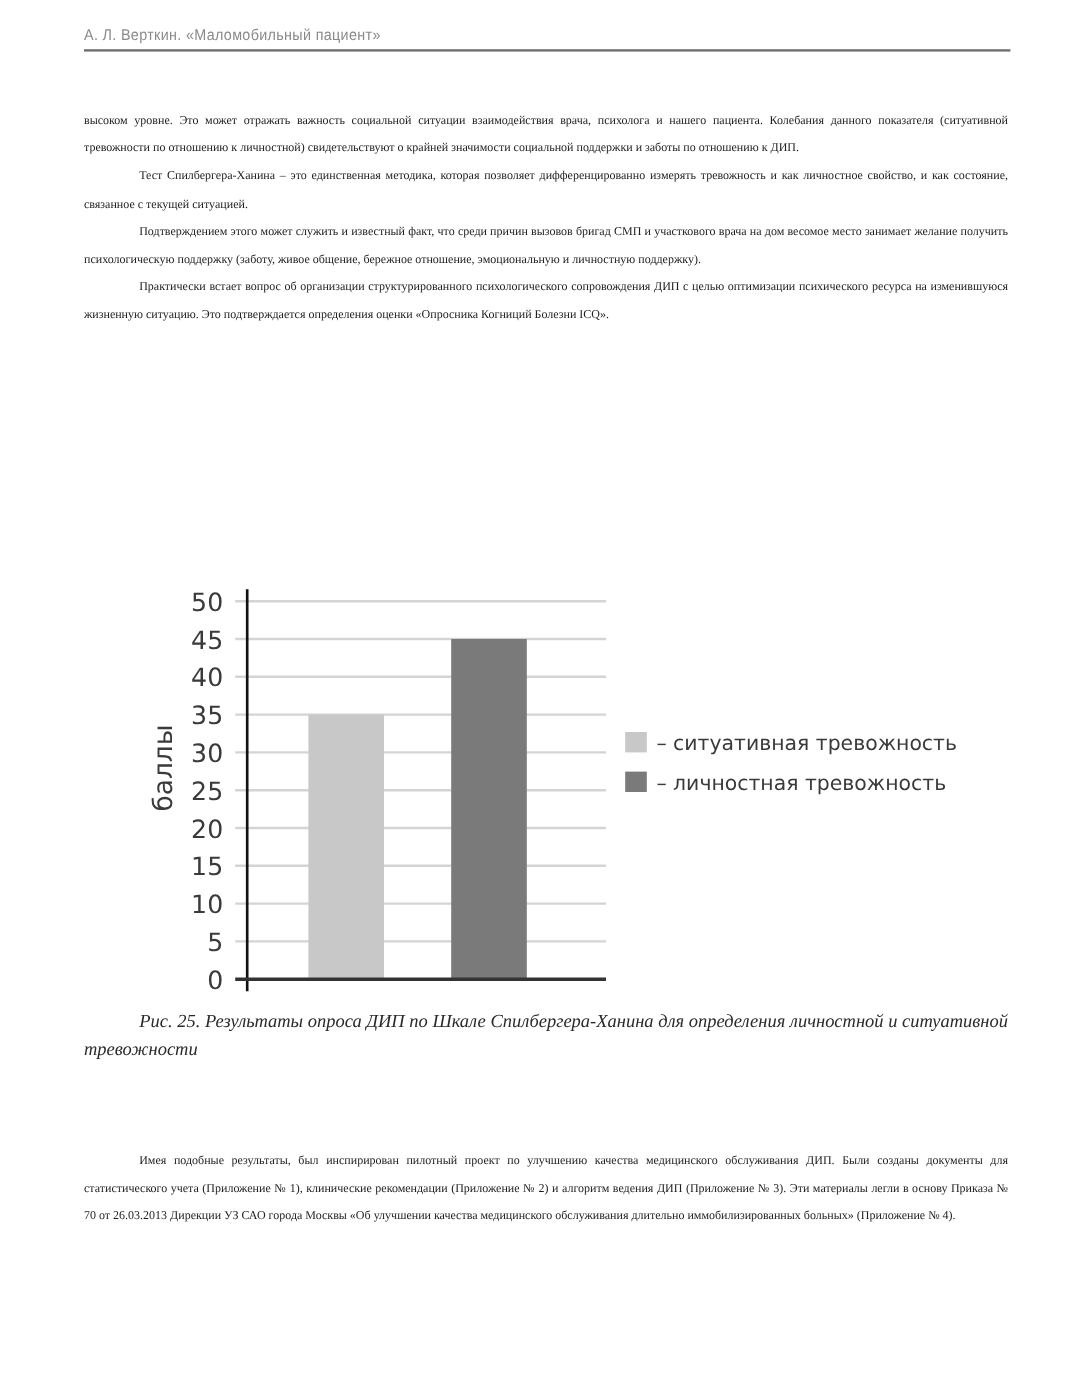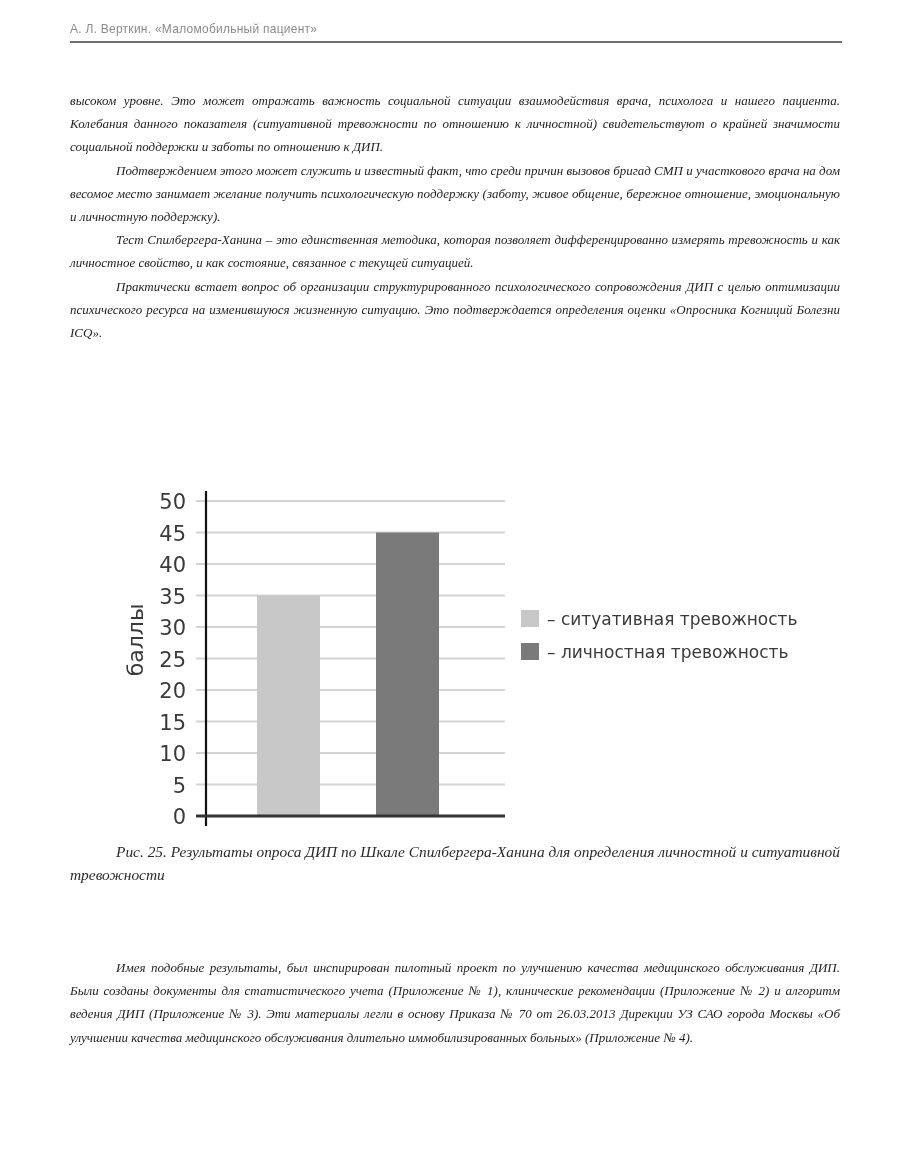--- a/index.html
+++ b/index.html
@@ -32,24 +32,23 @@
     left: 70px;
     top: 41px;
     width: 772px;
     height: 2px;
     background: #6f6f6f;
   }
   .text-block {
     position: absolute;
     left: 70px;
     width: 770px;
-    font-size: 13px;
+    font-size: 10px;
     line-height: 23.2px;
     text-align: justify;
-    font-style: italic;
   }
   .text-block p {
     margin: 0;
     text-indent: 46px;
     hyphens: manual;
   }
   .text-block p.noindent { text-indent: 0; }
   #block-top { top: 89px; }
   #block-bottom { top: 956px; }
 
@@ -90,22 +89,22 @@
   }
 </style>
 </head>
 <body>
 
 <div class="running-head">А. Л. Верткин. «Маломобильный пациент»</div>
 <div class="head-rule"></div>
 
 <div class="text-block" id="block-top">
   <p class="noindent">высоком уровне. Это может отражать важность социальной ситуации взаимодействия врача, психолога и нашего пациента. Колебания данного показателя (ситуативной тревожности по отношению к личностной) свидетельствуют о крайней значимости социальной поддержки и заботы по отношению к ДИП.</p>
+  <p>Тест Спилбергера-Ханина – это единственная методика, которая позволяет дифферен­цированно измерять тревожность и как личностное свойство, и как состояние, связанное с текущей ситуацией.</p>
   <p>Подтверждением этого может служить и известный факт, что среди причин вызовов бригад СМП и участкового врача на дом весомое место занимает желание получить пси­хологическую поддержку (заботу, живое общение, бережное отношение, эмоциональную и личностную поддержку).</p>
-  <p>Тест Спилбергера-Ханина – это единственная методика, которая позволяет дифферен­цированно измерять тревожность и как личностное свойство, и как состояние, связанное с текущей ситуацией.</p>
   <p>Практически встает вопрос об организации структурированного психологического сопровождения ДИП с целью оптимизации психического ресурса на изменившуюся жиз­ненную ситуацию. Это подтверждается определения оценки «Опросника Когниций Болезни ICQ».</p>
 </div>
 
 <svg class="chart-svg" id="chart" viewBox="0 0 910 380" xmlns="http://www.w3.org/2000/svg">
   <g id="grid-layer">
       <line x1="196" x2="505" y1="314.5" y2="314.5" stroke="#d4d4d4" stroke-width="2"></line>
       <line x1="196" x2="505" y1="283" y2="283" stroke="#d4d4d4" stroke-width="2"></line>
       <line x1="196" x2="505" y1="251.5" y2="251.5" stroke="#d4d4d4" stroke-width="2"></line>
       <line x1="196" x2="505" y1="220" y2="220" stroke="#d4d4d4" stroke-width="2"></line>
       <line x1="196" x2="505" y1="188.5" y2="188.5" stroke="#d4d4d4" stroke-width="2"></line>

